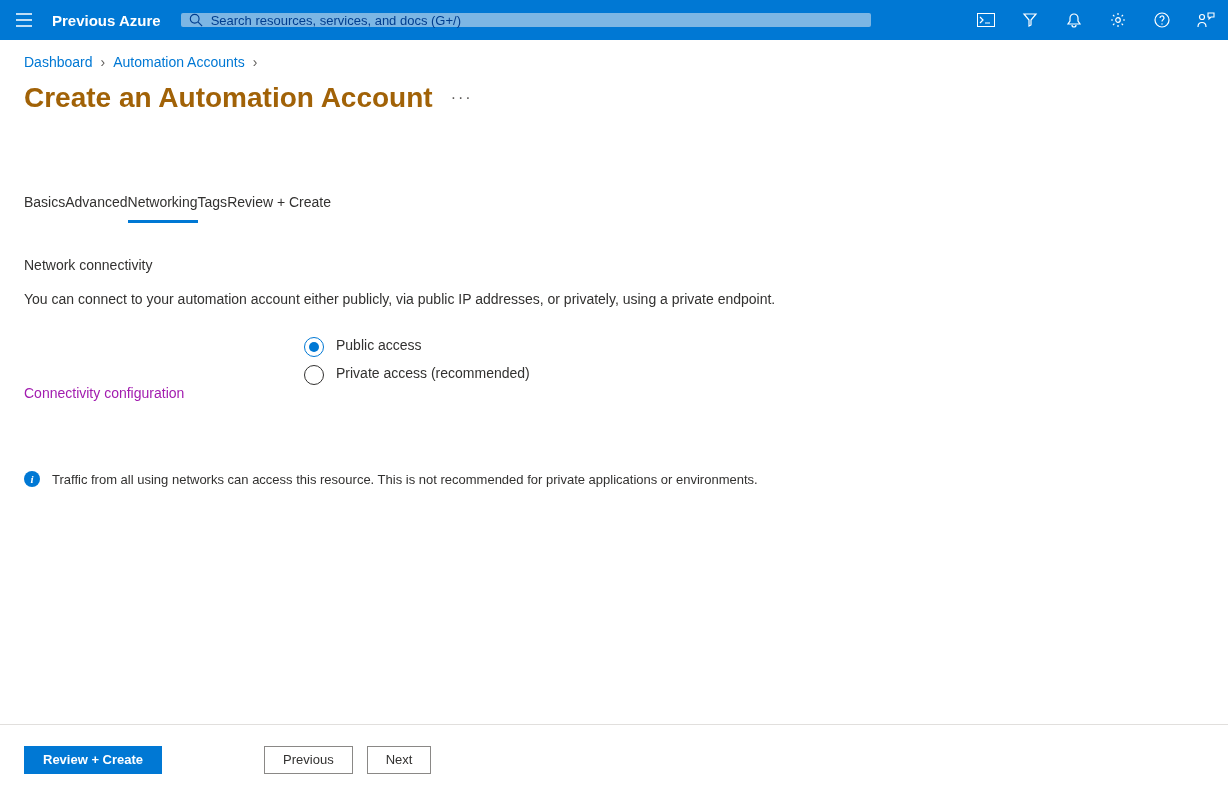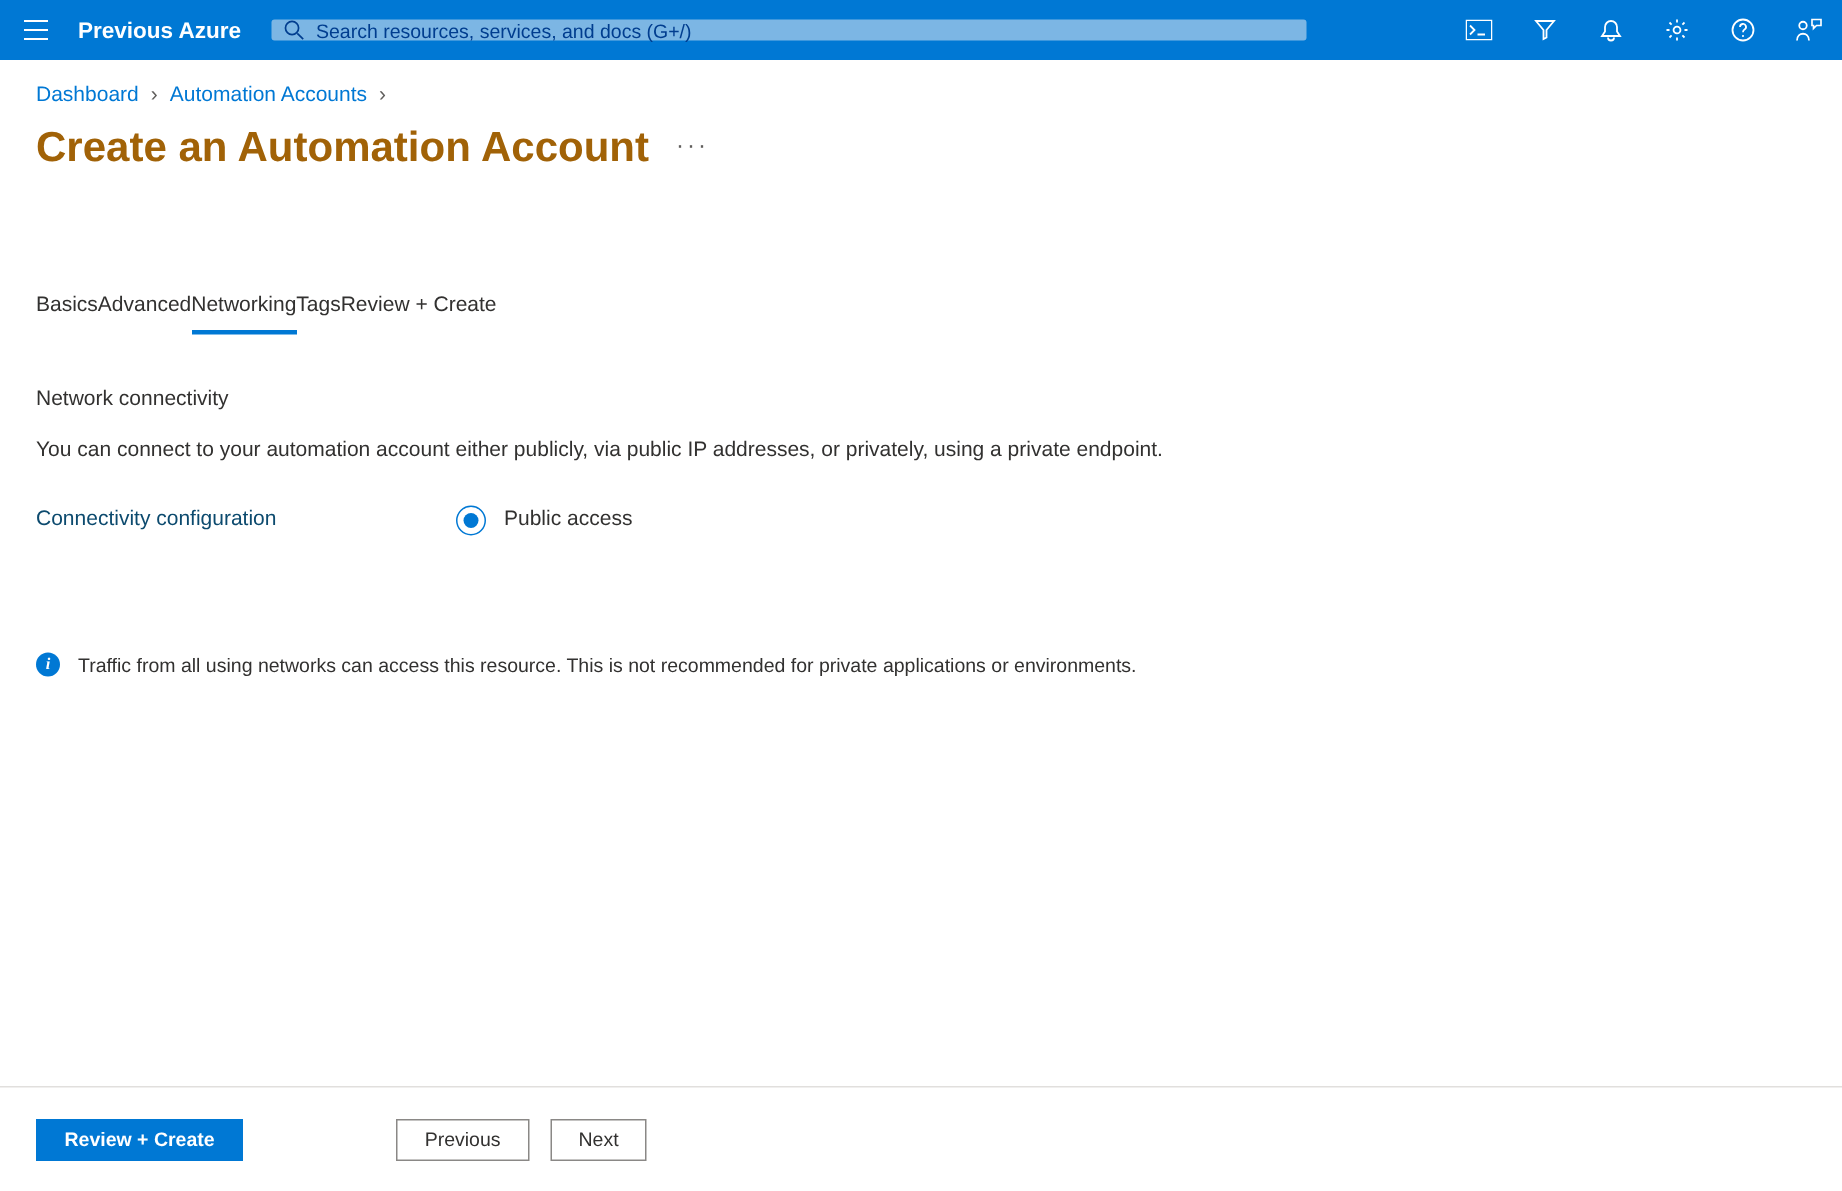--- a/index.html
+++ b/index.html
@@ -31,21 +31,21 @@
   
   .tabs { display:flex; margin-top:80px; border-bottom:none; }
   .tab { font-size:14px; color:#323130; padding:0 0 10px 0; cursor:pointer; border-bottom:3px solid transparent; }
   .tab.active { border-bottom-color:#0078d4; font-weight:400; }
 
   
   .section-title { font-weight:400; font-size:14px; margin-top:34px; }
   .section-desc { font-size:14px; margin-top:18px; color:#323130; }
 
   .field-row { display:flex; margin-top:30px; }
-  .field-label { width:280px; font-size:14px; color:#0c4a6e; }
+  .field-label { width:280px; font-size:14px; color:#a21caf;margin-top:48px; }
   .field-control { flex:1; }
   .radio-opt { display:flex; align-items:flex-start; gap:12px; margin-bottom:8px; cursor:pointer; }
   .radio-circle { width:20px; height:20px; border:1px solid #323130; border-radius:50%; display:flex; align-items:center; justify-content:center; }
   .radio-circle.selected { border-color:#0078d4; }
   .radio-dot { width:10px; height:10px; border-radius:50%; background:#0078d4; }
   .radio-label { font-size:14px; }
 
   .info-row { display:flex; align-items:center; gap:12px; margin-top:70px; }
   .info-icon { width:16px; height:16px; border-radius:50%; background:#0078d4; color:#fff; display:flex; align-items:center; justify-content:center; font-size:11px; font-weight:bold; font-style:italic; font-family:Georgia,serif; }
   .info-text { font-size:13px; color:#323130; }
@@ -143,20 +143,24 @@
 
   <div class="field-row">
     <div class="field-label">Connectivity configuration</div>
     <div class="field-control">
       <div class="radio-opt">
         <span class="radio-circle selected">
             <span class="radio-dot"></span>
           </span>
         <span class="radio-label">Public access</span>
       </div>
+      <div class="radio-opt">
+        <span class="radio-circle"></span>
+        <span class="radio-label">Private access (recommended)</span>
+      </div>
     </div>
   </div>
 
   <div class="info-row">
     <span class="info-icon">i</span>
     <span class="info-text">Traffic from all using networks can access this resource. This is not recommended for private applications or environments.</span>
   </div>
 
 </div>
 

